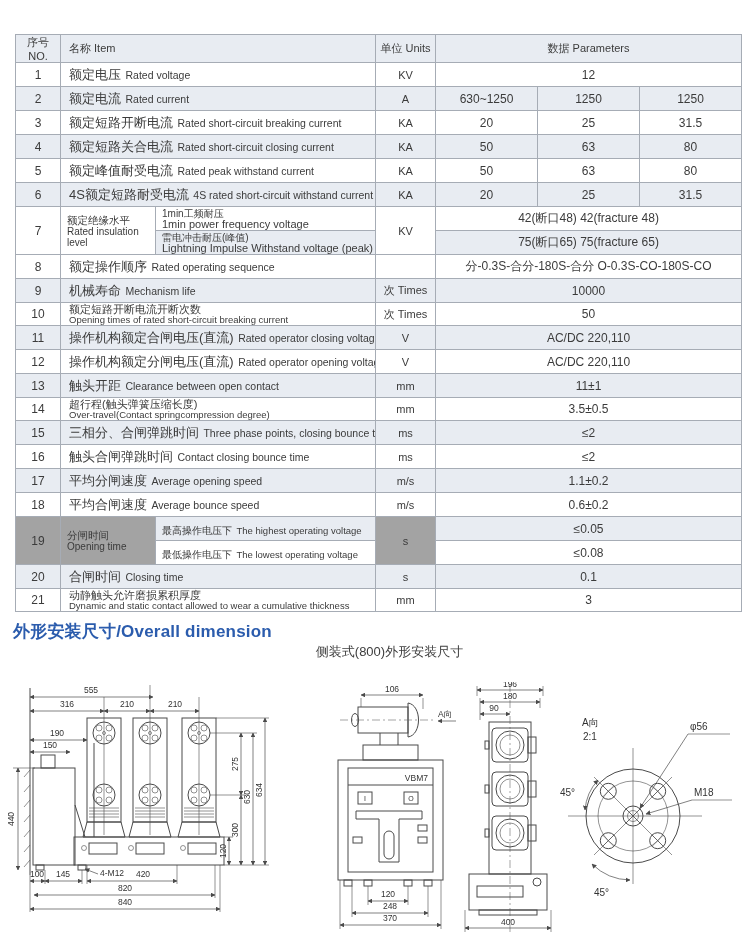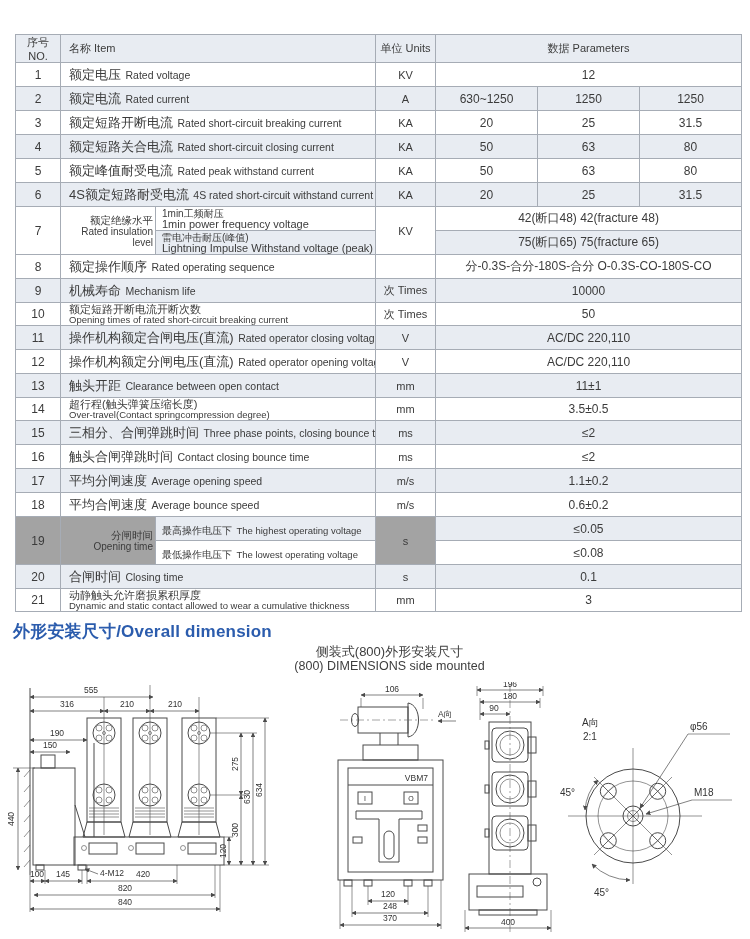--- a/index.html
+++ b/index.html
@@ -16,21 +16,21 @@
   tr.tall{height:17px;}
   tr.sub{height:24px;}
   tr.shade td{background:#e8ecf2;}
   tr.shade td.nosh{background:#a3a3a3;}
   .c-no{font-size:12px;text-align:center;}
   .c-item{text-align:left;padding-left:8px !important;white-space:nowrap;}
   .zh{font-size:13px;}
   .en{font-size:10.5px;}
   .zh2{font-size:11px;line-height:12px;}
   .en2{font-size:9.5px;line-height:10px;}
-  .c-group{text-align:right;padding-left:6px !important;}
+  .c-group{text-align:left;padding-left:6px !important;}
   .gzh{font-size:10.5px;line-height:12px;}
   .gen{font-size:10px;line-height:11px;}
   .c-sub{text-align:left;padding-left:6px !important;white-space:nowrap;}
   .szh{font-size:10px;line-height:11px;}
   .sen{font-size:11px;line-height:10px;}
   .sen-i{font-size:9.5px;}
   .c-unit{font-size:11px;text-align:center;}
   .c-params{font-size:11px;text-align:center;}
   .c-val{font-size:12px;text-align:center;}
   #caption{position:absolute;left:272px;top:644px;width:235px;text-align:center;color:#3d3d3d;}
@@ -237,21 +237,20 @@
           <td class="c-unit">mm</td>
           <td class="c-val" colspan="3">3</td>
         </tr>
       </tbody>
   </table>
 
   <div id="title2" class="sec-title">外形安装尺寸/Overall dimension</div>
 
   <div id="caption">
     <div class="cap1">侧装式(800)外形安装尺寸</div>
-    <div class="cap2">(800) DIMENSIONS side mounted</div>
   </div>
 
   <div id="drawings">
     <svg width="0" height="0" style="position:absolute">
       <defs>
         <marker id="arr" viewBox="0 0 10 10" refX="9" refY="5" markerWidth="7" markerHeight="7" orient="auto-start-reverse">
           <path d="M0,0 L10,5 L0,10 z" fill="#4a4a4a"></path>
         </marker>
       </defs>
     </svg>

